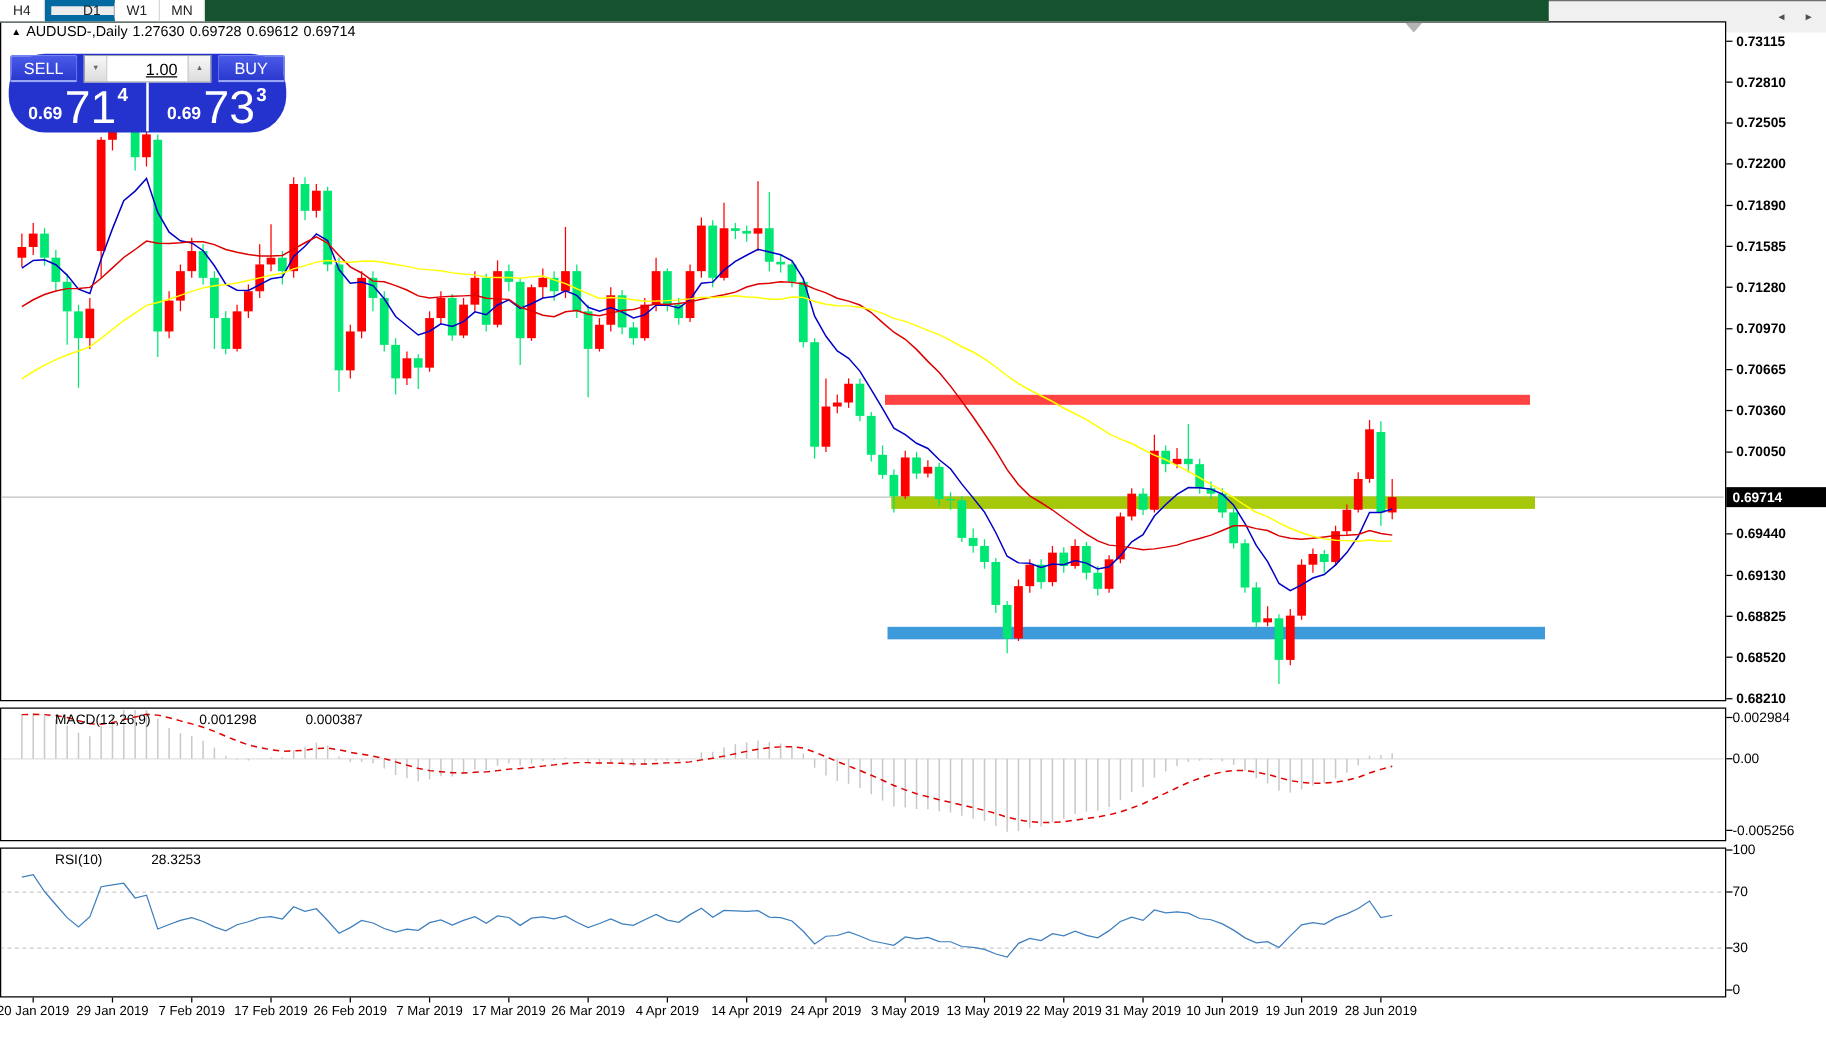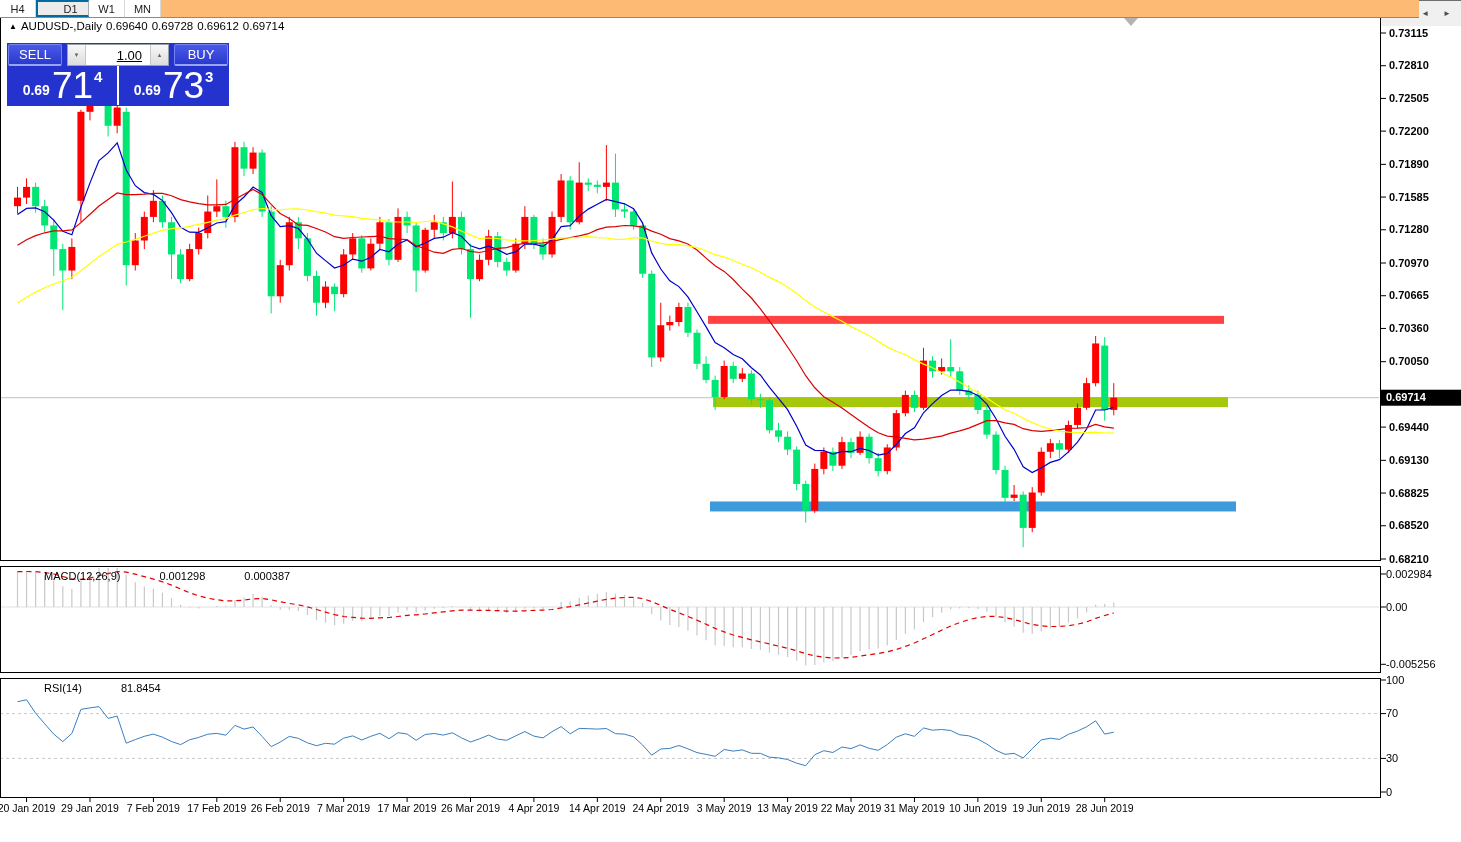--- a/index.html
+++ b/index.html
@@ -1,30 +1,30 @@
 <!DOCTYPE html>
 <html><head>
 <meta charset="utf-8">
 <style>
   html,body{margin:0;padding:0;background:#fff;width:1461px;height:842px;overflow:hidden;
             font-family:"Liberation Sans",sans-serif;-webkit-font-smoothing:antialiased;}
   .abs{position:absolute;}
   
-  #toolbar{left:0;top:0;width:1419px;height:17px;background:#fdba74;border-bottom:1px solid #8a8a8a;
+  #toolbar{left:0;top:0;width:1239px;height:17px;background:#14532d;border-bottom:1px solid #8a8a8a;
            display:flex;align-items:stretch;z-index:5;}
   .tf-btn{min-width:27px;padding:0 4px;font-size:11px;color:#222;display:flex;align-items:center;
           justify-content:center;border-right:1px solid #d8d8d8;cursor:default;background:#fff;}
-  .tf-btn.active{background:#ececec;border:2px solid #0369a1;border-right:1px solid #aeaeae;padding-left:19px;}
+  .tf-btn.active{background:#ececec;border:5px solid #0369a1;border-right:1px solid #aeaeae;padding-left:19px;}
   
   #chart-title{left:9px;top:20px;z-index:4;font-size:11.5px;color:#000;white-space:nowrap;}
   #chart-title .tri{font-size:8px;vertical-align:1px;margin-right:4px;}
   #chart-title span{margin-right:4px;}
   
   #trade-panel{left:8px;top:44px;width:220px;height:61px;background:#2433ce;z-index:4;
-               box-shadow:0 0 0 1px #2433ce;}
+               box-shadow:0 0 0 1px #2433ce;border-radius:28px;}
   .tp-top{display:flex;height:22px;align-items:stretch;}
   .tp-btn{flex:0 0 52px;background:linear-gradient(#4a5ae8,#2a39ce);border:1px solid #7583ee;
           border-bottom:2px solid #98a4f4;border-radius:2px;color:#fff;font-size:13px;
           display:flex;align-items:center;justify-content:center;cursor:pointer;}
   .tp-mid{flex:1;display:flex;margin:0 5px;border:1px solid #9aa0a8;background:#fff;}
   .tp-spin{width:17px;background:linear-gradient(#f8f8f8,#dcdcdc);display:flex;align-items:center;
            justify-content:center;color:#666;font-size:6px;cursor:pointer;}
   .tp-spin.dn{border-right:1px solid #c6c6c6;}
   .tp-spin.up{border-left:1px solid #c6c6c6;}
   .tp-vol{flex:1;font-size:13px;color:#000;display:flex;align-items:center;justify-content:flex-end;
@@ -55,21 +55,21 @@
 <body>
 
 <div id="toolbar" class="abs">
     <div class="tf-btn">H4</div>
     <div class="tf-btn active">D1</div>
     <div class="tf-btn">W1</div>
     <div class="tf-btn">MN</div>
   </div>
 
 <div id="chart-title" class="abs">
-  <span class="tri">▲</span><span>AUDUSD-,Daily</span><span>0.69640</span><span>0.69728</span><span>0.69612</span><span>0.69714</span>
+  <span class="tri">▲</span><span>AUDUSD-,Daily</span><span>1.27630</span><span>0.69728</span><span>0.69612</span><span>0.69714</span>
 </div>
 
 <div id="trade-panel" class="abs">
   <div class="tp-top">
     <div class="tp-btn">SELL</div>
     <div class="tp-mid">
       <div class="tp-spin dn">▼</div>
       <input class="tp-vol" readonly="" value="1.00" style="">
       <div class="tp-spin up">▲</div>
     </div>
@@ -88,21 +88,21 @@
       <span class="tp-sup">3</span>
     </div>
   </div>
 </div>
 
 <div class="abs ind-label" style="left:8px;top:570px">
   <span>MACD(12,26,9)</span><span>0.001298</span><span>0.000387</span>
 </div>
 
 <div class="abs ind-label" style="left:8px;top:682px">
-  <span>RSI(14)</span><span>81.8454</span>
+  <span>RSI(10)</span><span>28.3253</span>
 </div>
 
 <svg id="chart-svg" width="1461" height="817">
     <defs>
       <clipPath id="clipMain">
         <rect x="1" y="18" width="1378" height="541"></rect>
       </clipPath>
       <clipPath id="clipMacd">
         <rect x="1" y="567" width="1378" height="104"></rect>
       </clipPath>

